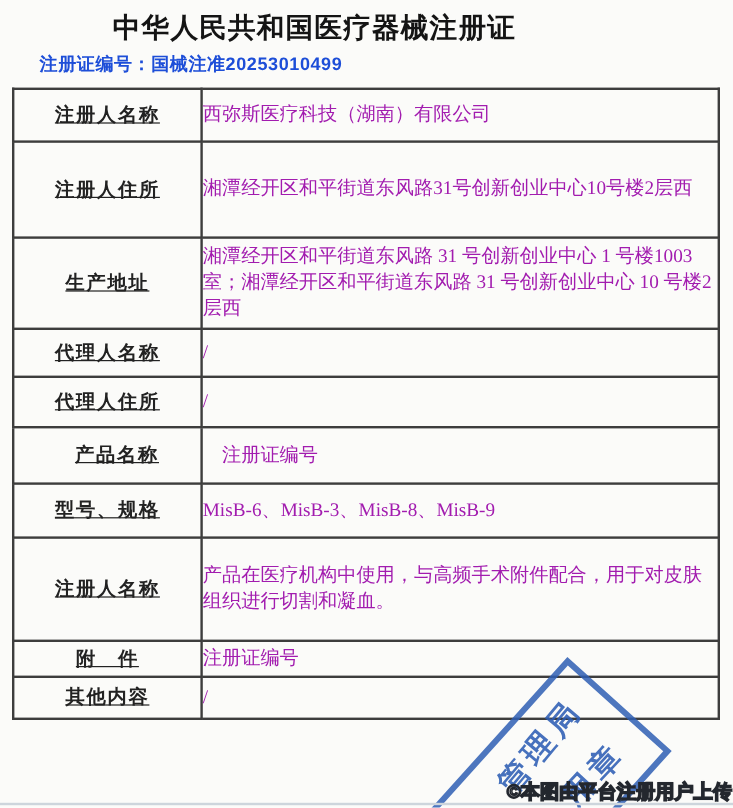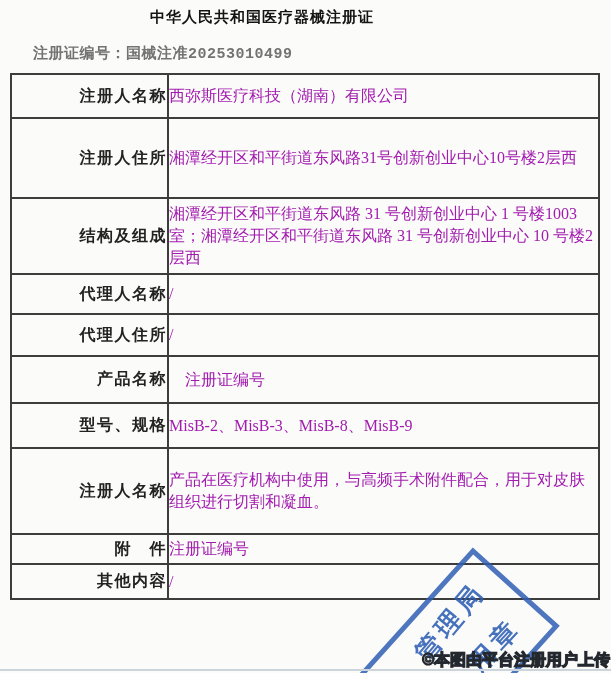--- a/index.html
+++ b/index.html
@@ -7,47 +7,48 @@
     position:relative;
     width:611px;height:673px;
     background:#fbfbf9;
     overflow:hidden;
     font-family:"Liberation Sans", sans-serif;
     color:#1c1c1c;
   }
   .doc-title{
     position:absolute;left:0;top:8px;width:524px;
     text-align:center;
-    font-size:15px;font-weight:700;letter-spacing:1px;
+    font-size:23px;font-weight:700;letter-spacing:1px;
     color:#141414;
     font-family:"Liberation Sans", sans-serif;
   }
   .cert-line{
     position:absolute;left:33px;top:44px;
     font-size:15px;font-weight:600;letter-spacing:0.5px;
-    color:#737373;
-    font-family:Liberation Mono, monospace;
+    color:#1d4ed8;
+    font-family:Liberation Sans, sans-serif;
   }
   table.cert-table{
     position:absolute;left:10px;top:73px;
     width:590px;
     border-collapse:collapse;
     table-layout:fixed;
   }
   table.cert-table td{
     border:2px solid #3d3d3d;
     padding:0;
     vertical-align:middle;
   }
   td.lbl{
     width:155px;
-    text-align:right;
+    text-align:center;
     font-size:16px;font-weight:700;letter-spacing:1.5px;
     color:#222;
     font-family:"Liberation Sans", sans-serif;
+    text-decoration:underline;
   }
   td.val{
     padding:4px 14px 4px 10px;
     font-size:16px;line-height:22px;
     color:#a21caf;
     font-family:"Liberation Serif","DejaVu Serif", serif;
   }
   tr.h1 td{height:42px;}
   tr.h2 td{height:78px;}
   tr.h3 td{height:74px;}
@@ -100,38 +101,38 @@
     <tbody>
         <tr class="h1">
       <td class="lbl">注册人名称</td>
       <td class="val">西弥斯医疗科技（湖南）有限公司</td>
     </tr>
     <tr class="h2">
       <td class="lbl">注册人住所</td>
       <td class="val">湘潭经开区和平街道东风路31号创新创业中心10号楼2层西</td>
     </tr>
     <tr class="h3">
-      <td class="lbl">结构及组成</td>
+      <td class="lbl">生产地址</td>
       <td class="val">湘潭经开区和平街道东风路 31 号创新创业中心 1 号楼1003 室；湘潭经开区和平街道东风路 31 号创新创业中心 10 号楼2层西</td>
     </tr>
     <tr class="h4">
       <td class="lbl">代理人名称</td>
       <td class="val">/</td>
     </tr>
     <tr class="h5">
       <td class="lbl">代理人住所</td>
       <td class="val">/</td>
     </tr>
     <tr class="h6">
       <td class="lbl">产品名称</td>
       <td class="val">注册证编号</td>
     </tr>
     <tr class="h7">
       <td class="lbl">型号、规格</td>
-      <td class="val">MisB-2、MisB-3、MisB-8、MisB-9</td>
+      <td class="val">MisB-6、MisB-3、MisB-8、MisB-9</td>
     </tr>
     <tr class="h9">
       <td class="lbl">注册人名称</td>
       <td class="val">产品在医疗机构中使用，与高频手术附件配合，用于对皮肤组织进行切割和凝血。</td>
     </tr>
     <tr class="h10">
       <td class="lbl">附　件</td>
       <td class="val">注册证编号</td>
     </tr>
     <tr class="h11">

